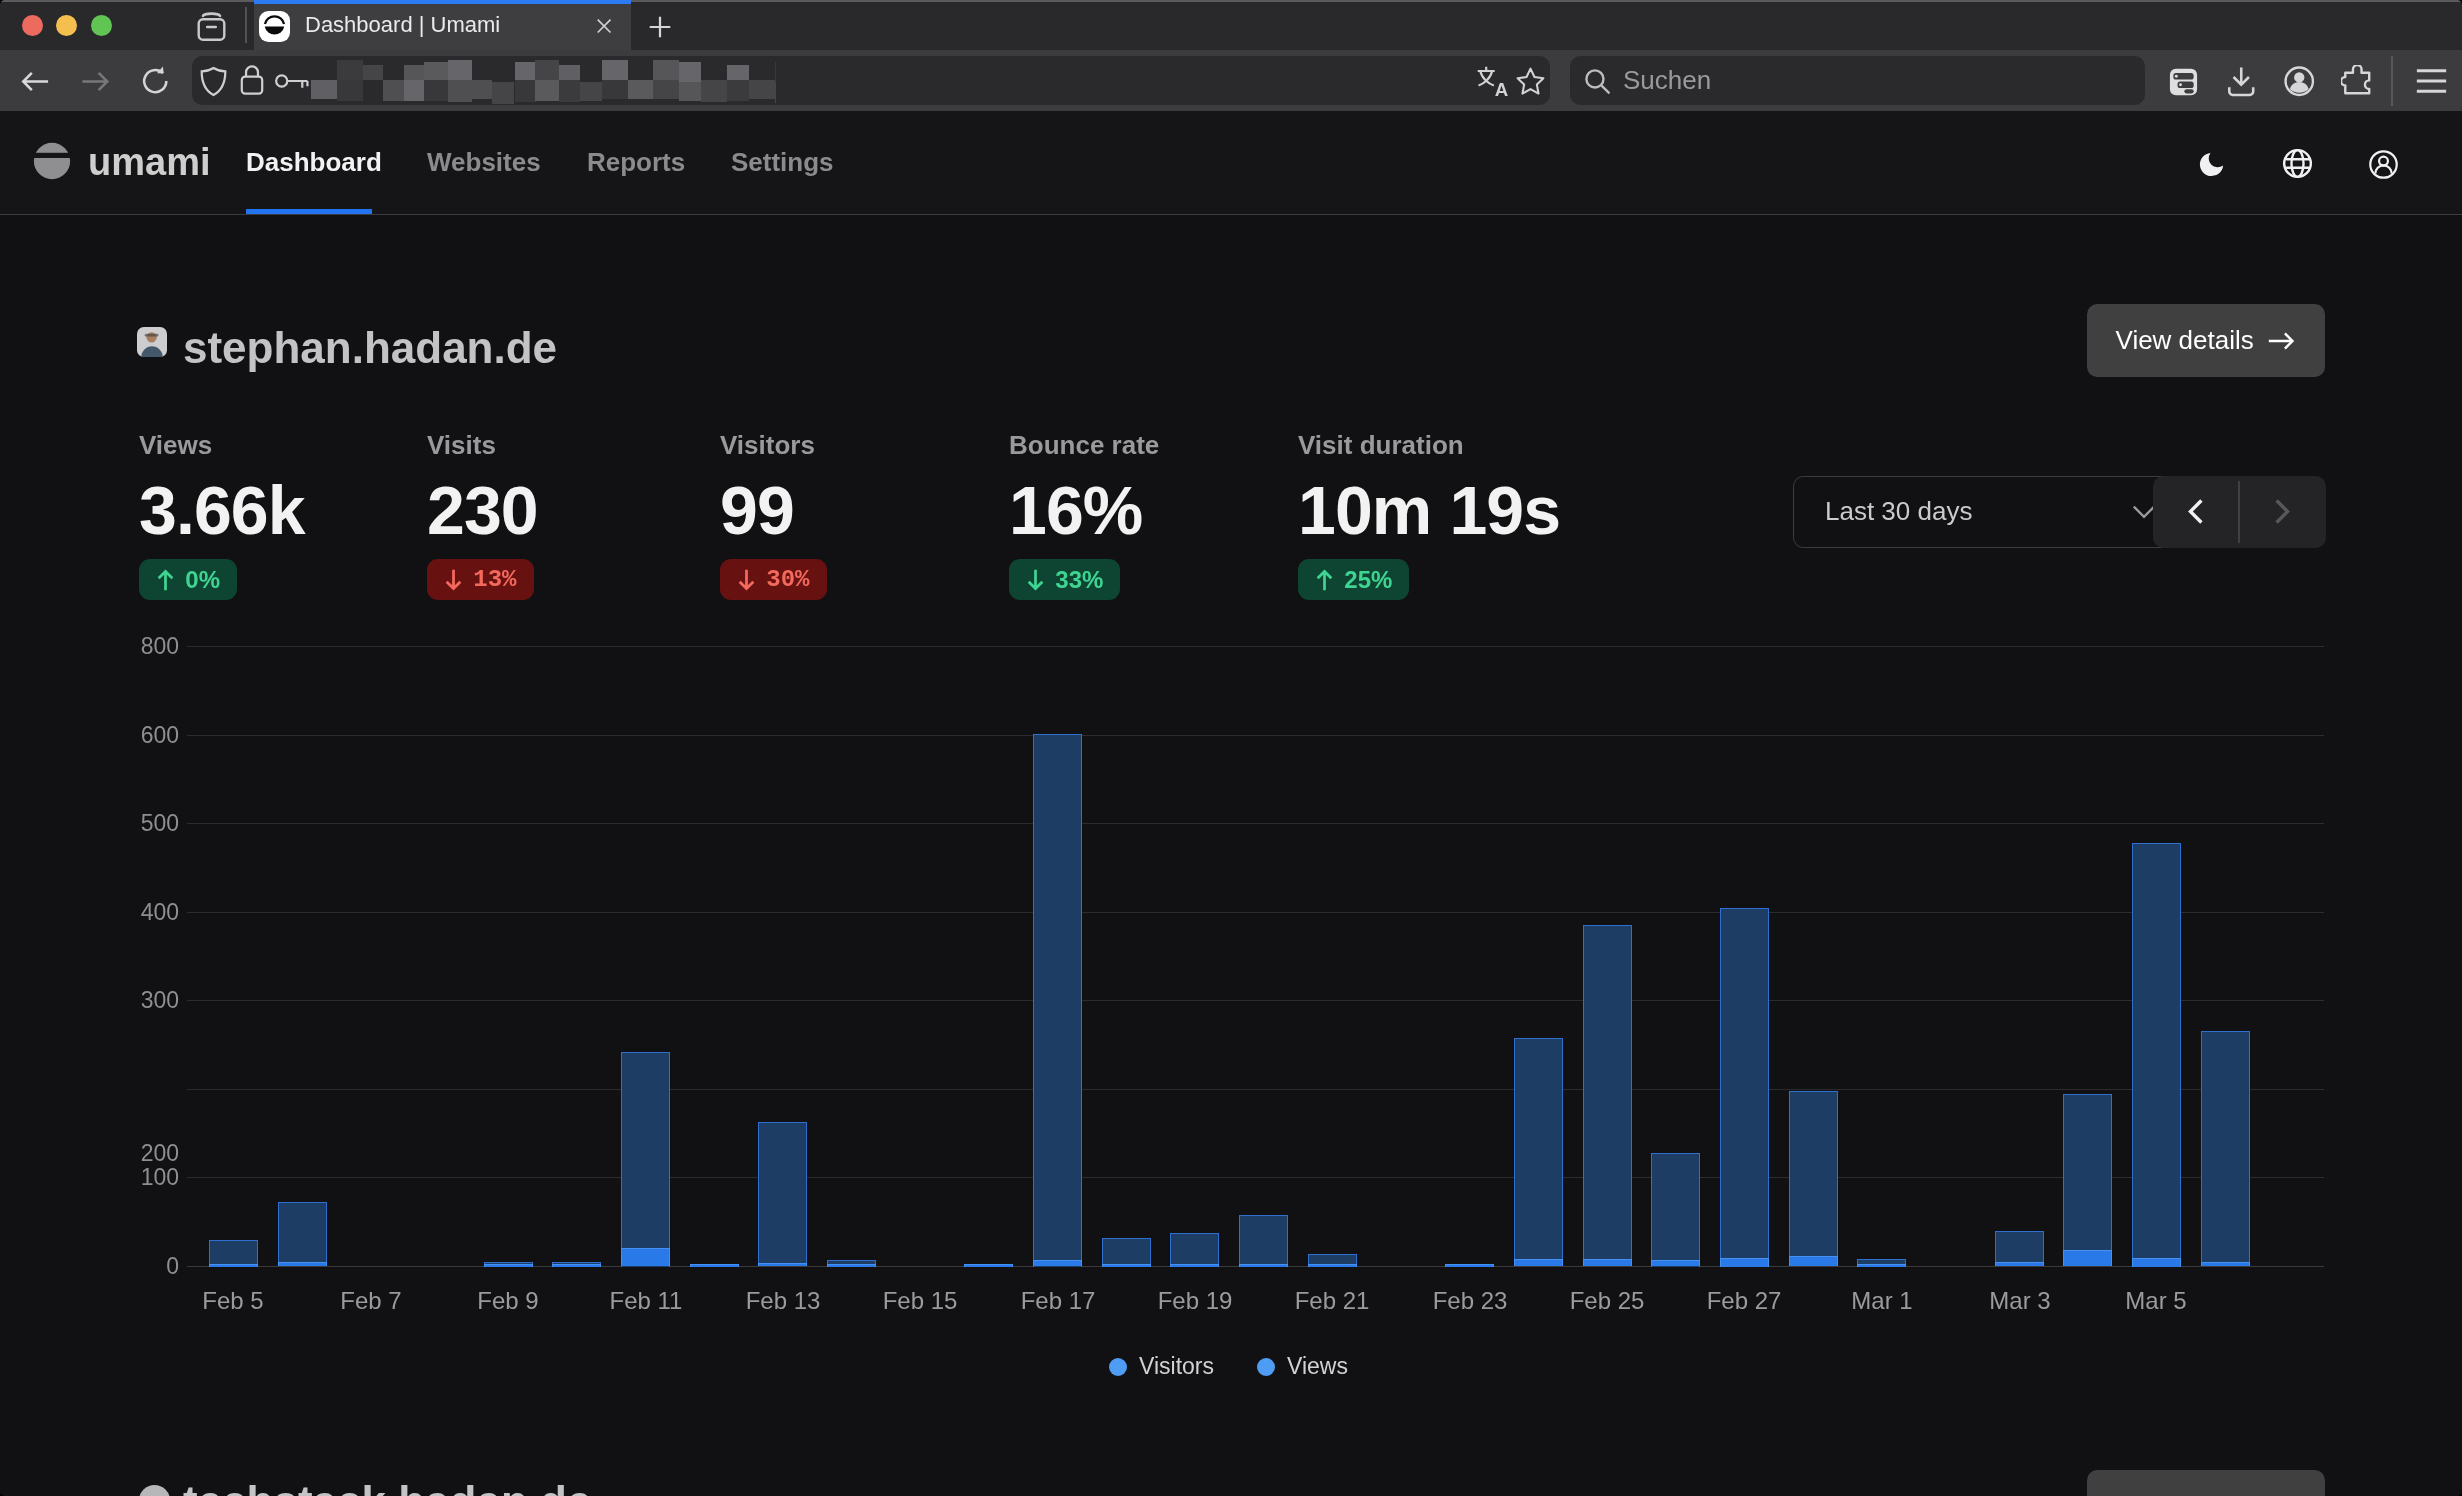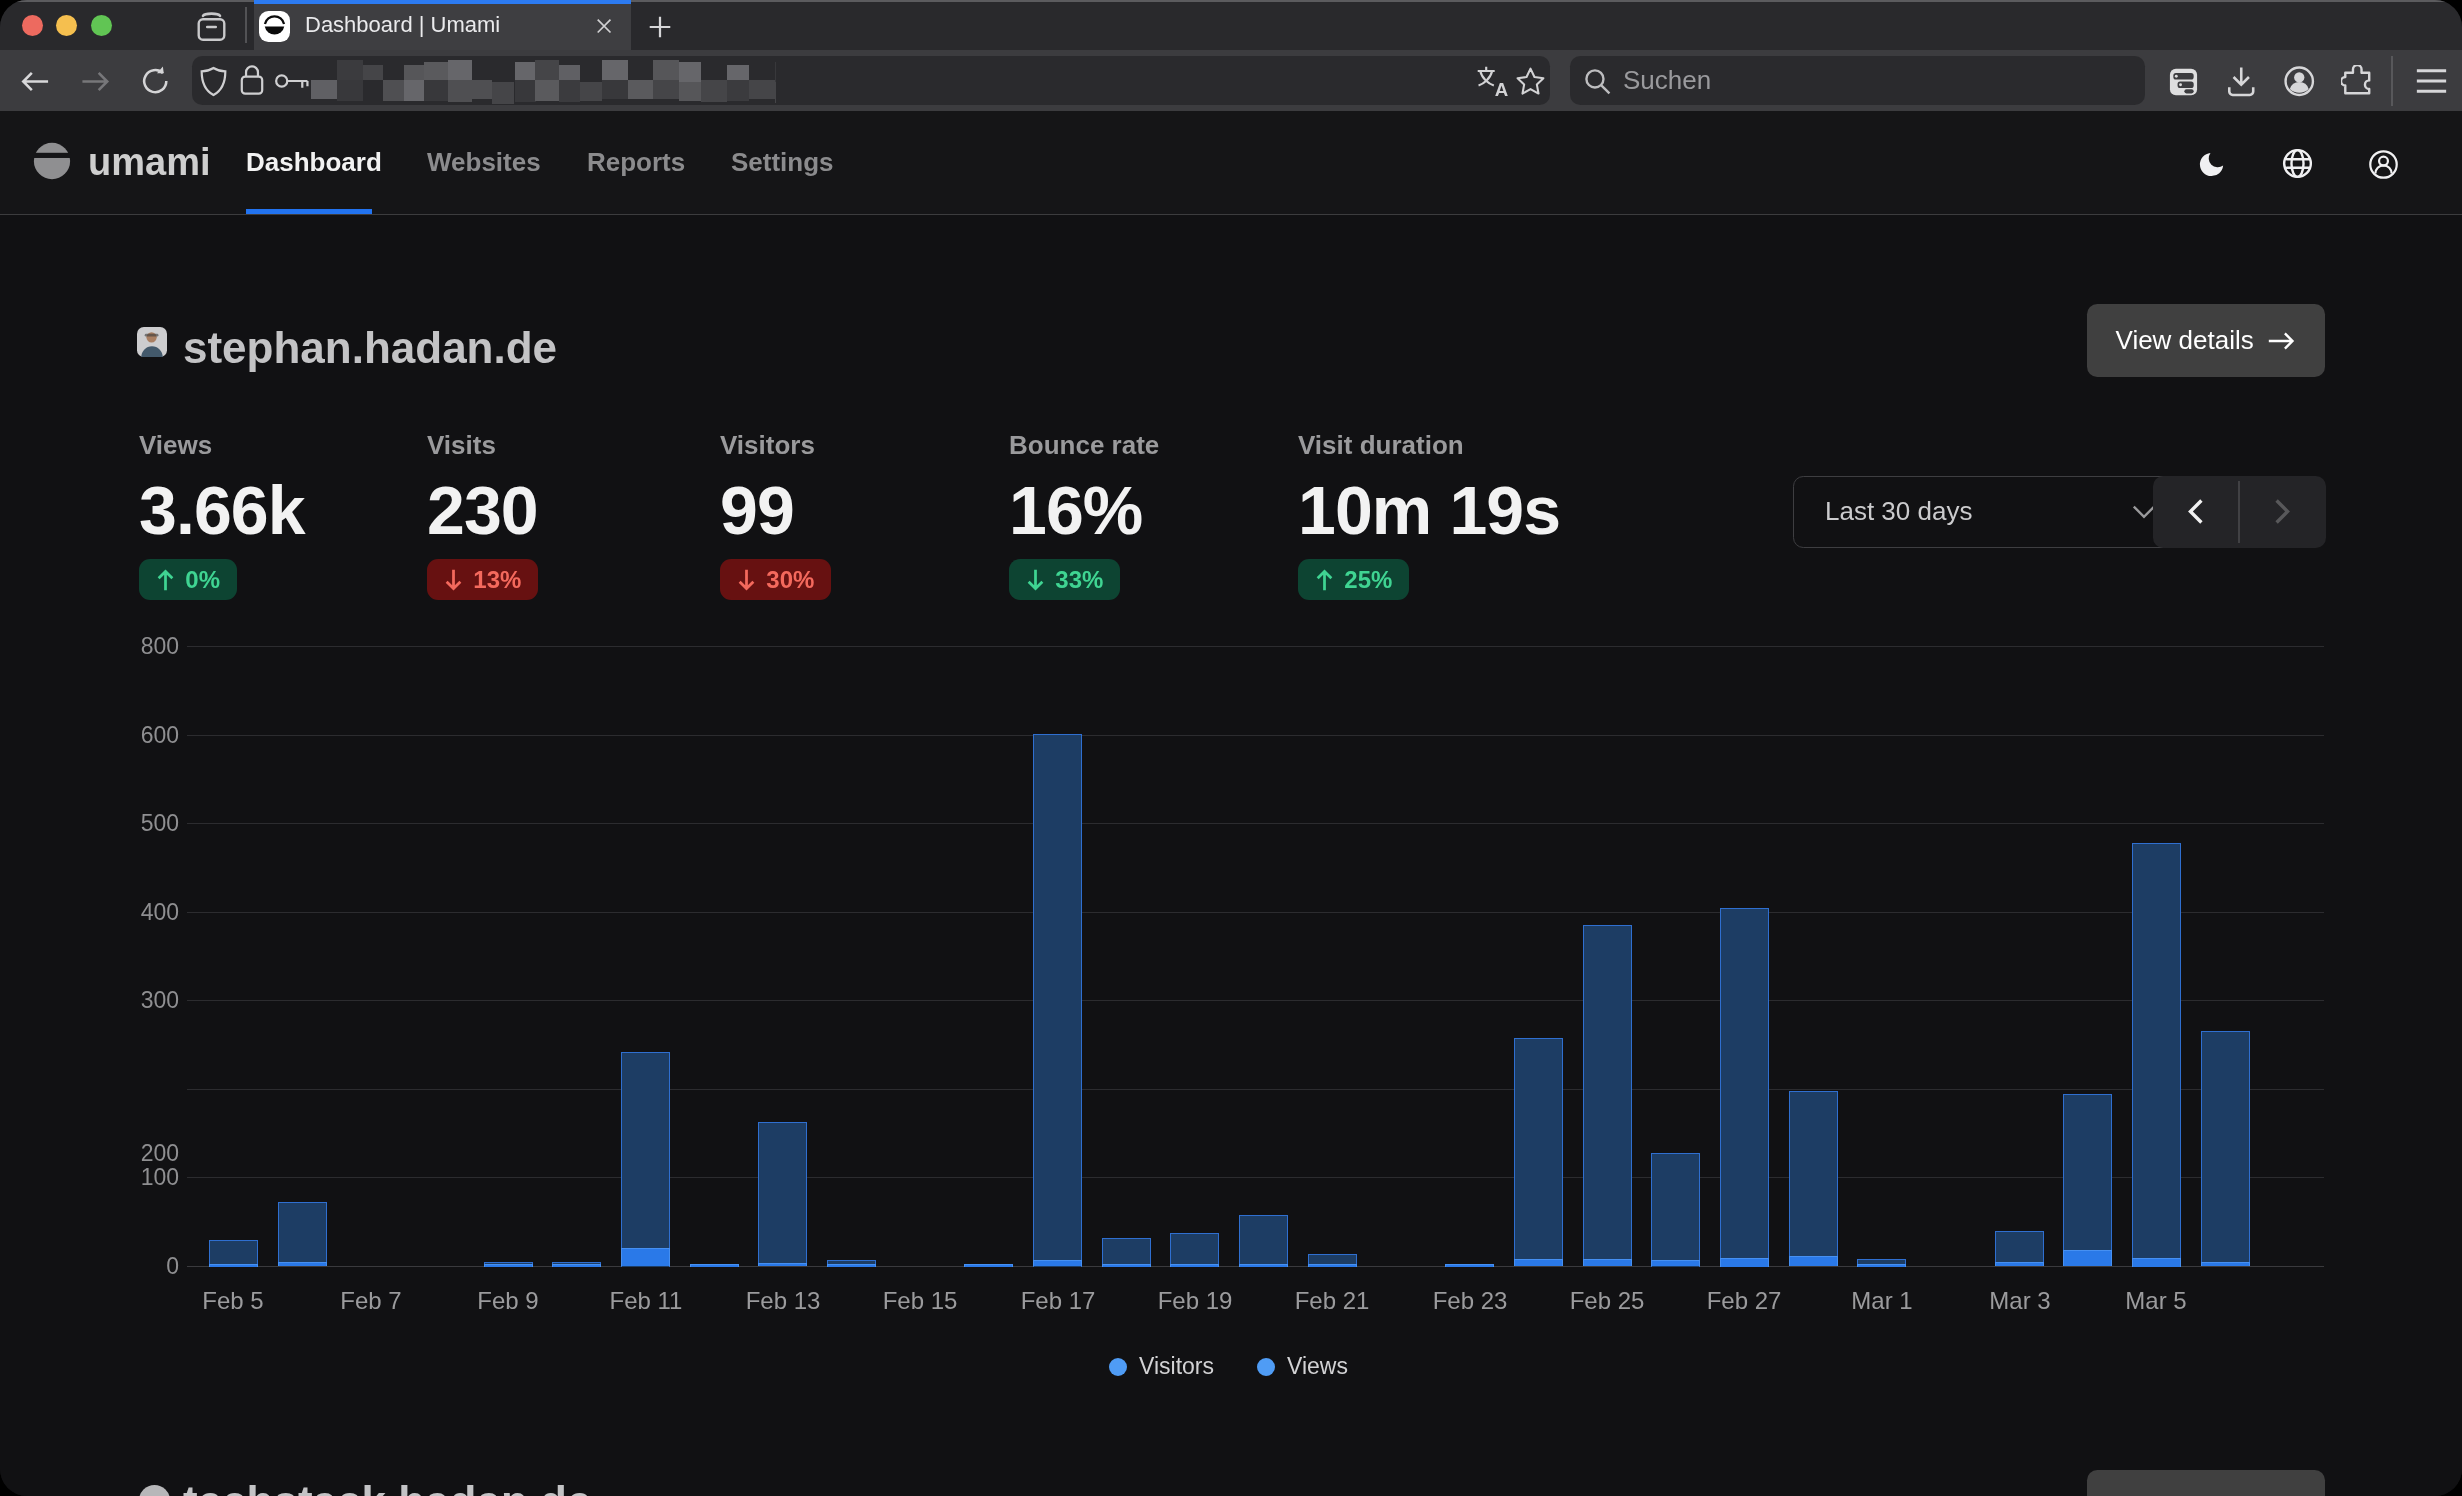--- a/index.html
+++ b/index.html
@@ -1,16 +1,16 @@
 <!DOCTYPE html>
 <html style="font-size:13.7px"><head><meta charset="utf-8">
 <style>
 * { margin:0; padding:0; box-sizing:border-box; }
 html,body { width:2462px; height:1496px; background:#000; font-family:"Liberation Sans",sans-serif; overflow:hidden; }
-.win { position:absolute; inset:0; border-radius:27px; overflow:hidden; background:#111113; }
+.win { position:absolute; inset:0; border-radius:5px; overflow:hidden; background:#111113; }
 
 
 .tabstrip { position:absolute; left:0; top:0; width:2462px; height:50px; background:#29292c; }
 .topline { position:absolute; top:0; height:1.7px; background:#5b5b5e; }
 .tab { position:absolute; left:254px; top:0; width:377px; height:50px; background:#3e3e41; }
 .tabblue { position:absolute; left:254px; top:0; width:377px; height:4.3px; background:#2c7bf2; }
 .tl { position:absolute; top:14.5px; width:21.4px; height:21.4px; border-radius:50%; }
 .favsq { position:absolute; left:259px; top:11px; width:31px; height:31px; border-radius:9.4px; background:#fff; }
 .tabtitle { position:absolute; left:305px; top:0; height:50px; line-height:50px; color:#eaeaec; font-size:22px; }
 .toolbar { position:absolute; left:0; top:50px; width:2462px; height:62px; background:#3c3c3f; }
@@ -31,21 +31,21 @@
 .sitetitle { position:absolute; font-size:44px; font-weight:bold; color:#c3c3c5; }
 .btn { position:absolute; left:2087px; width:238px; height:73px; background:#404040; border-radius:10.3px;
        color:#fff; font-size:26px; display:flex; align-items:center; justify-content:center; gap:13.7px; }
 .mcol { position:absolute; top:430px; width:282px; height:180px; }
 .mlab { position:absolute; top:0; font-size:26px; font-weight:bold; color:#9a9a9c; }
 .mval { position:absolute; top:41px; font-size:68px; font-weight:bold; color:#f2f2f2; letter-spacing:-0.9px; }
 .badgewrap { position:absolute; top:129px; }
 .badge { display:inline-flex; align-items:center; gap:10.3px; height:41px; padding:0 17px;
          border-radius:11px; font-size:24px; font-weight:bold; }
 .badge.g { background:#0d4432; color:#3fd492; }
-.badge.r { background:#671111; color:#f4695d; }
+.badge.r { background:#671111; color:#f4695d;font-family:Liberation Mono, monospace; }
 .select { position:absolute; left:1793px; top:476px; width:396px; height:72px; border:1.7px solid #3e3e41; border-radius:10.3px;
           color:#cbcbcd; font-size:26px; line-height:68px; padding-left:31px; }
 .pager { position:absolute; left:2153px; top:476px; width:173px; height:72px; background:#242427; border-radius:10.3px; }
 .pgdiv { position:absolute; left:85px; top:5.1px; width:1.7px; height:62px; background:#414144; }
 
 
 .grid { position:absolute; left:187px; width:2137px; height:0.9px; background:#2c2c2f; }
 .ylab { position:absolute; left:85px; width:94px; text-align:right; font-size:23px; color:#8f8f91; }
 .xlab { position:absolute; top:1287px; width:154px; text-align:center; font-size:24px; color:#9b9b9d; }
 .bv { position:absolute; background:#1d3d64; border:1.7px solid #2f6fd0; border-bottom:none; }

